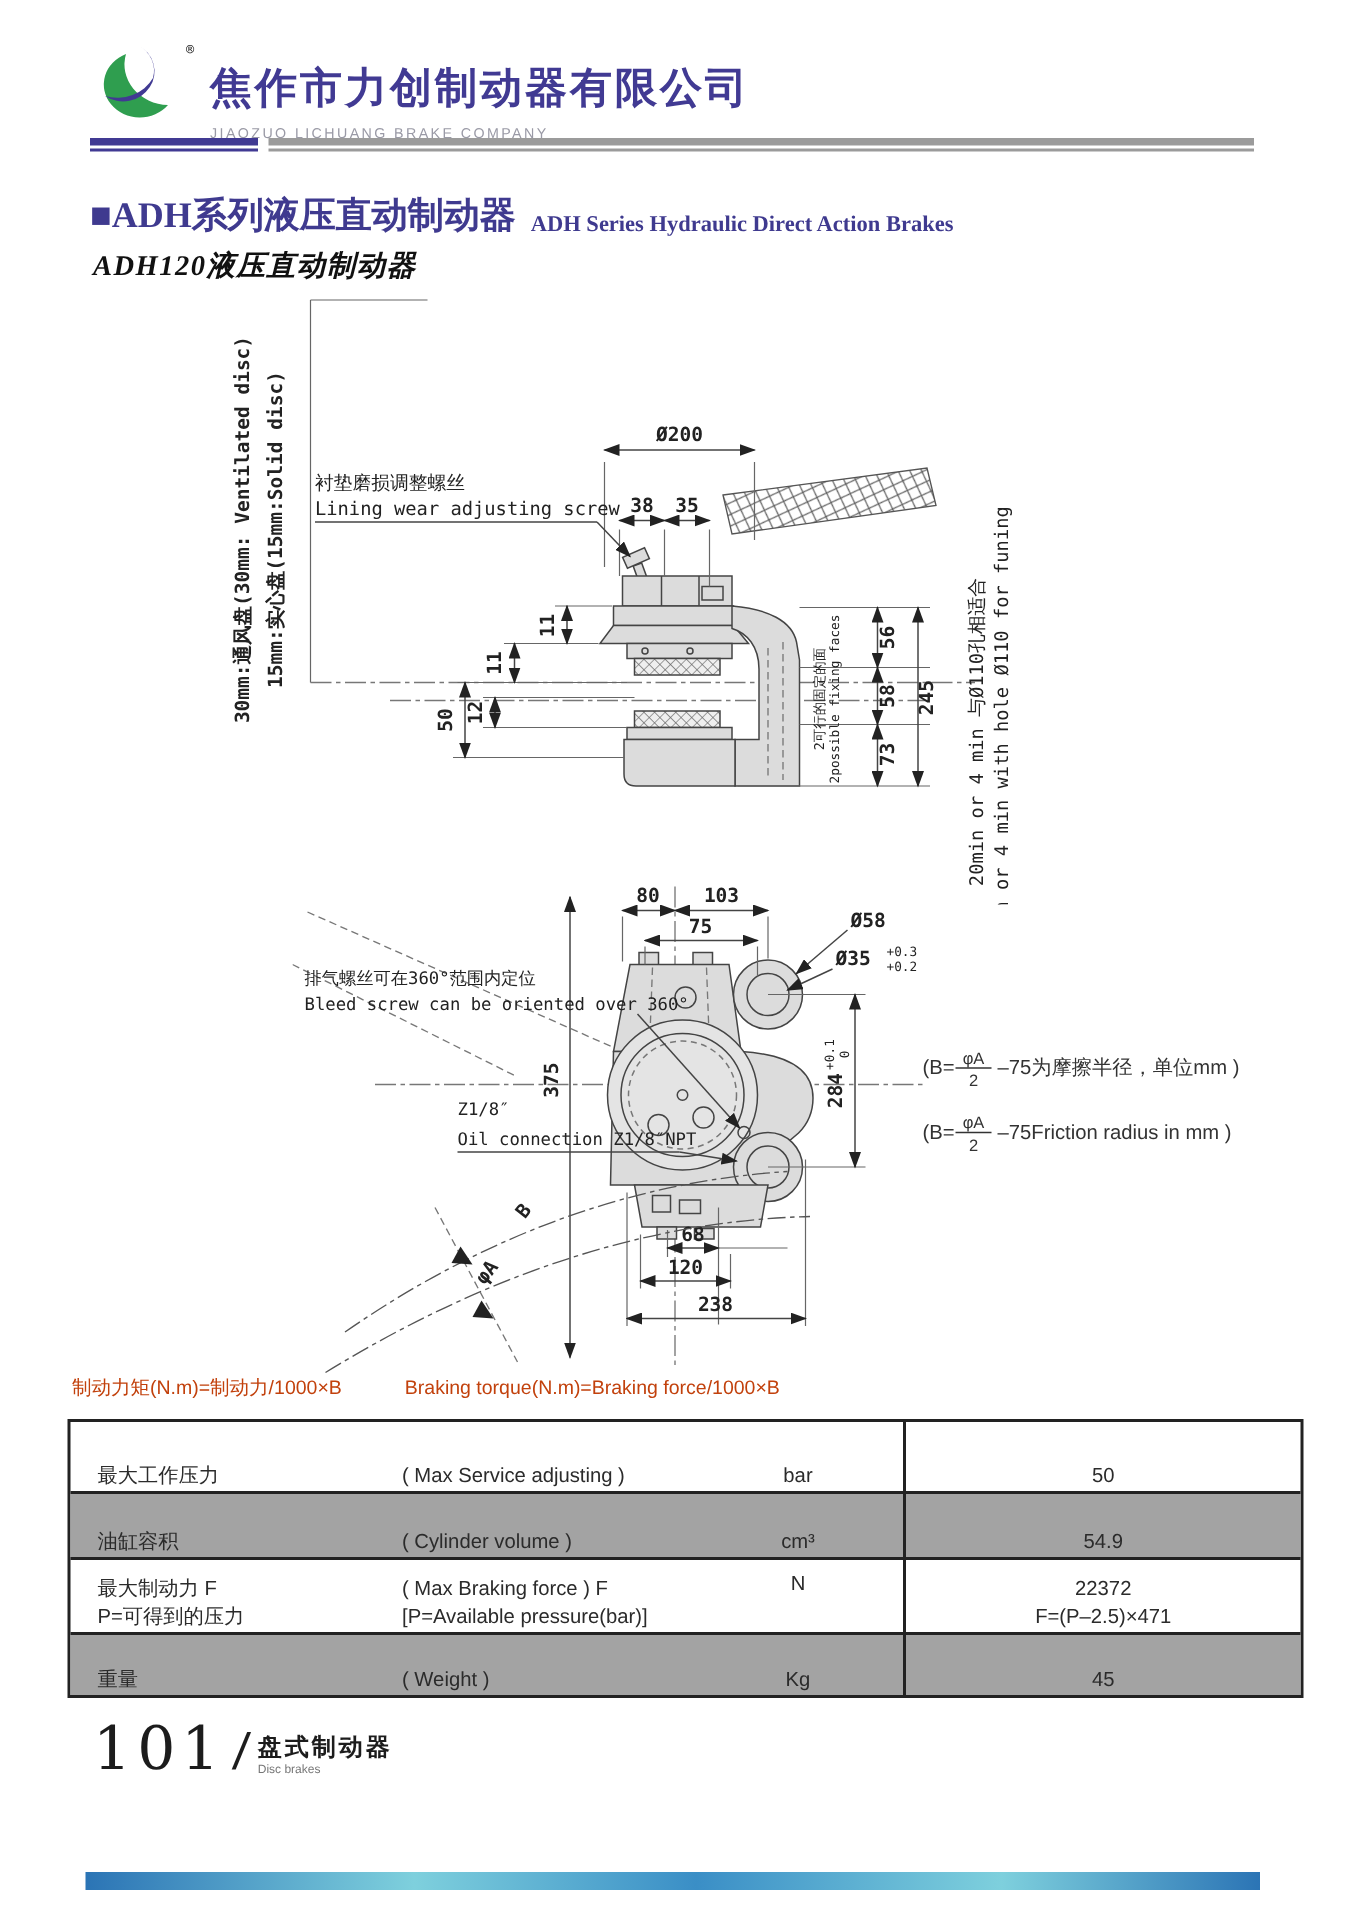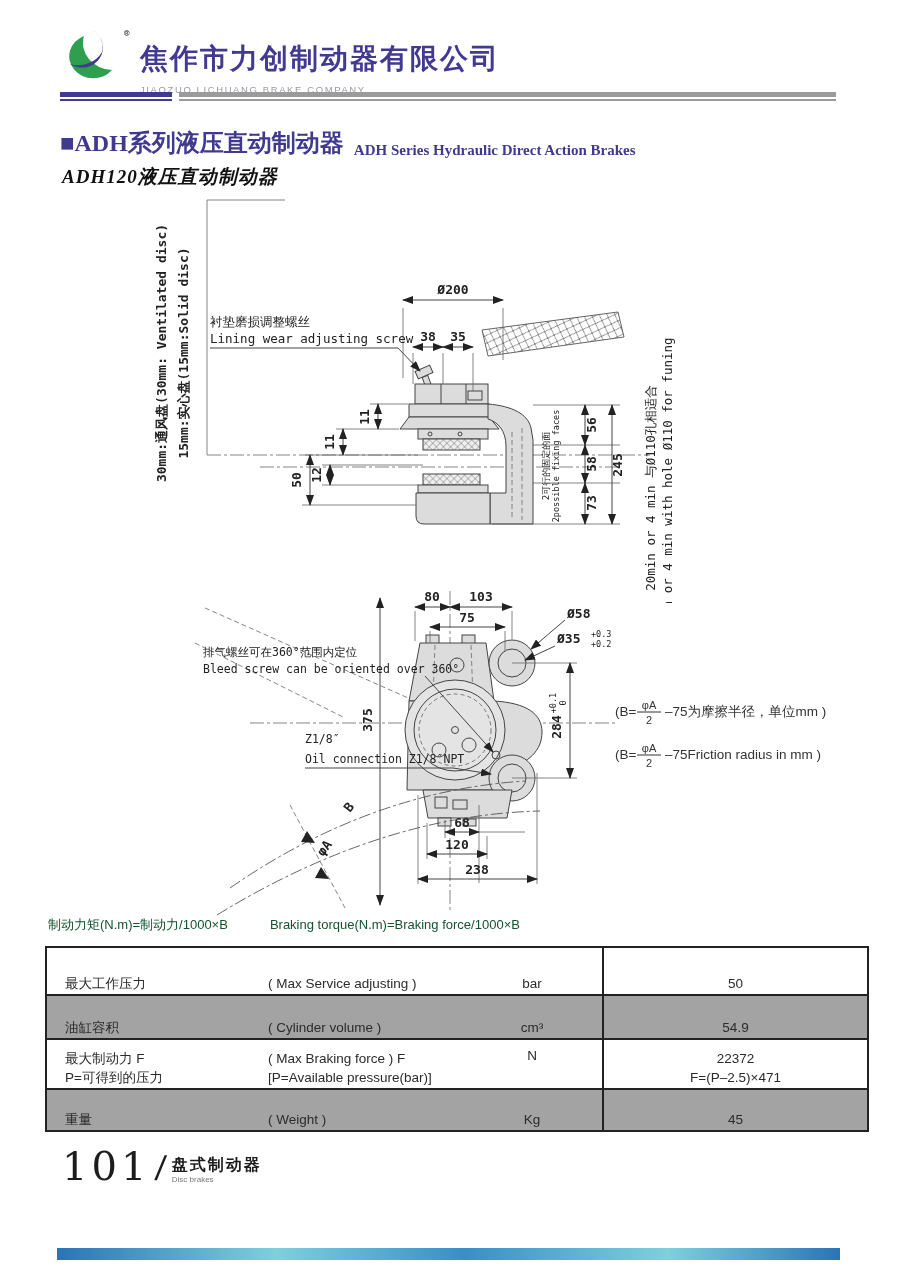--- a/index.html
+++ b/index.html
@@ -30,21 +30,21 @@
   .d9{font-size:9px;}
   .d8{font-size:8.5px;}
   .frm{font-family:"Liberation Sans",sans-serif;font-size:13.5px;fill:#333;}
   .frs{font-family:"Liberation Sans",sans-serif;font-size:11px;fill:#333;}
   .ln{stroke:#444;stroke-width:1;fill:none;}
   .fill{fill:#dcdcdc;stroke:#444;stroke-width:1;}
   .thin{stroke:#666;stroke-width:0.8;fill:none;}
   .cl{stroke:#777;stroke-width:0.9;fill:none;stroke-dasharray:14 3 3 3;}
   .dash{stroke:#777;stroke-width:0.9;fill:none;stroke-dasharray:5 3;}
   
-  .torque{position:absolute;left:48px;top:916px;font-size:13px;color:#14532d;}
+  .torque{position:absolute;left:48px;top:916px;font-size:13px;color:#c2410c;}
   .torque span{margin-right:42px;}
   
   .spec{position:absolute;left:45px;top:946px;width:820px;display:grid;
         grid-template-columns:215px 200px 140px 1fr;grid-template-rows:46px 44px 50px 42px;
         border:2px solid #222;font-size:13.5px;color:#2b2b2b;}
   .cell{display:flex;flex-direction:column;justify-content:flex-end;}
   .c1{padding-left:18px;} .c2{padding-left:6px;} .c3{align-items:center;} .c4{align-items:center;border-left:2px solid #222;}
   .rsep{border-top:2px solid #222;}
   .shade{background:#a3a3a3;}
   .cell div{line-height:1.45;}

